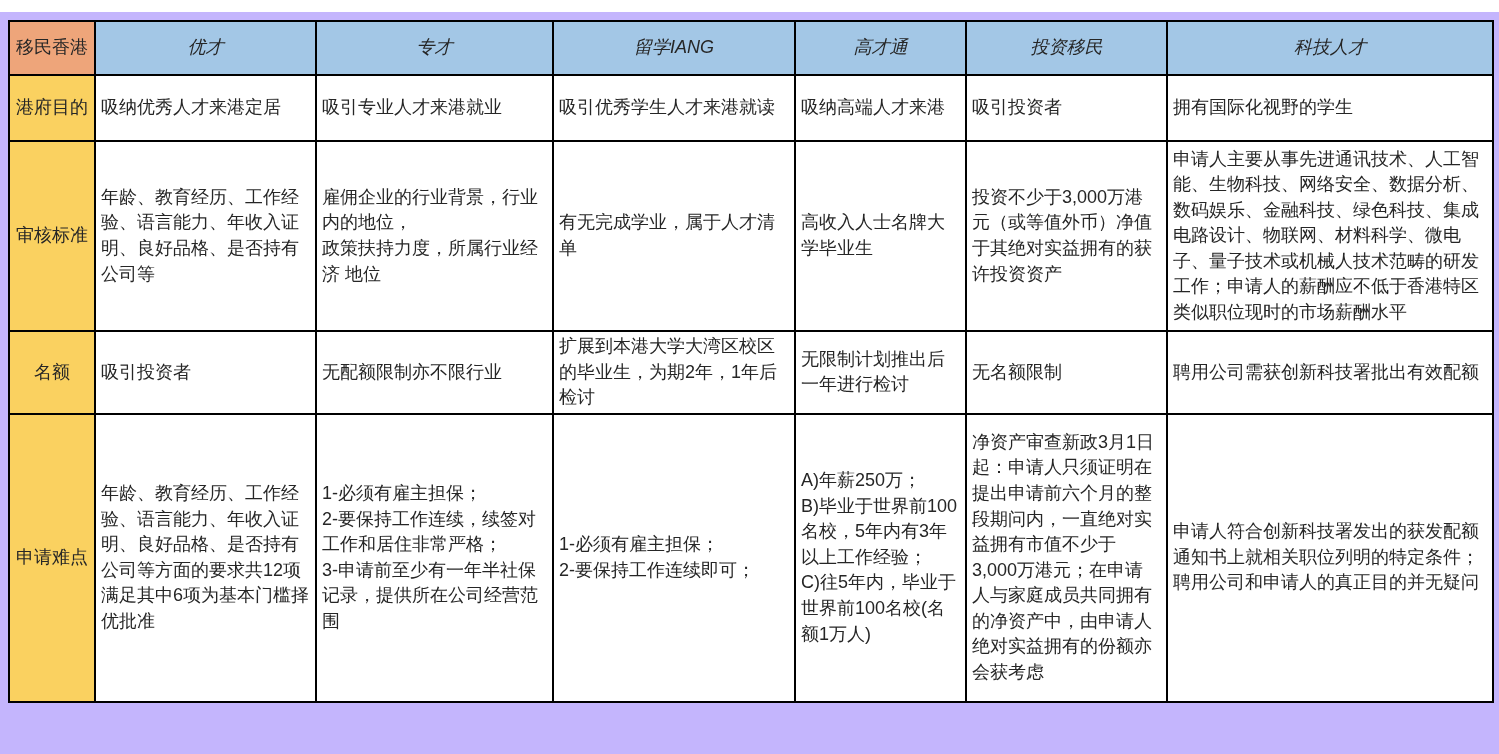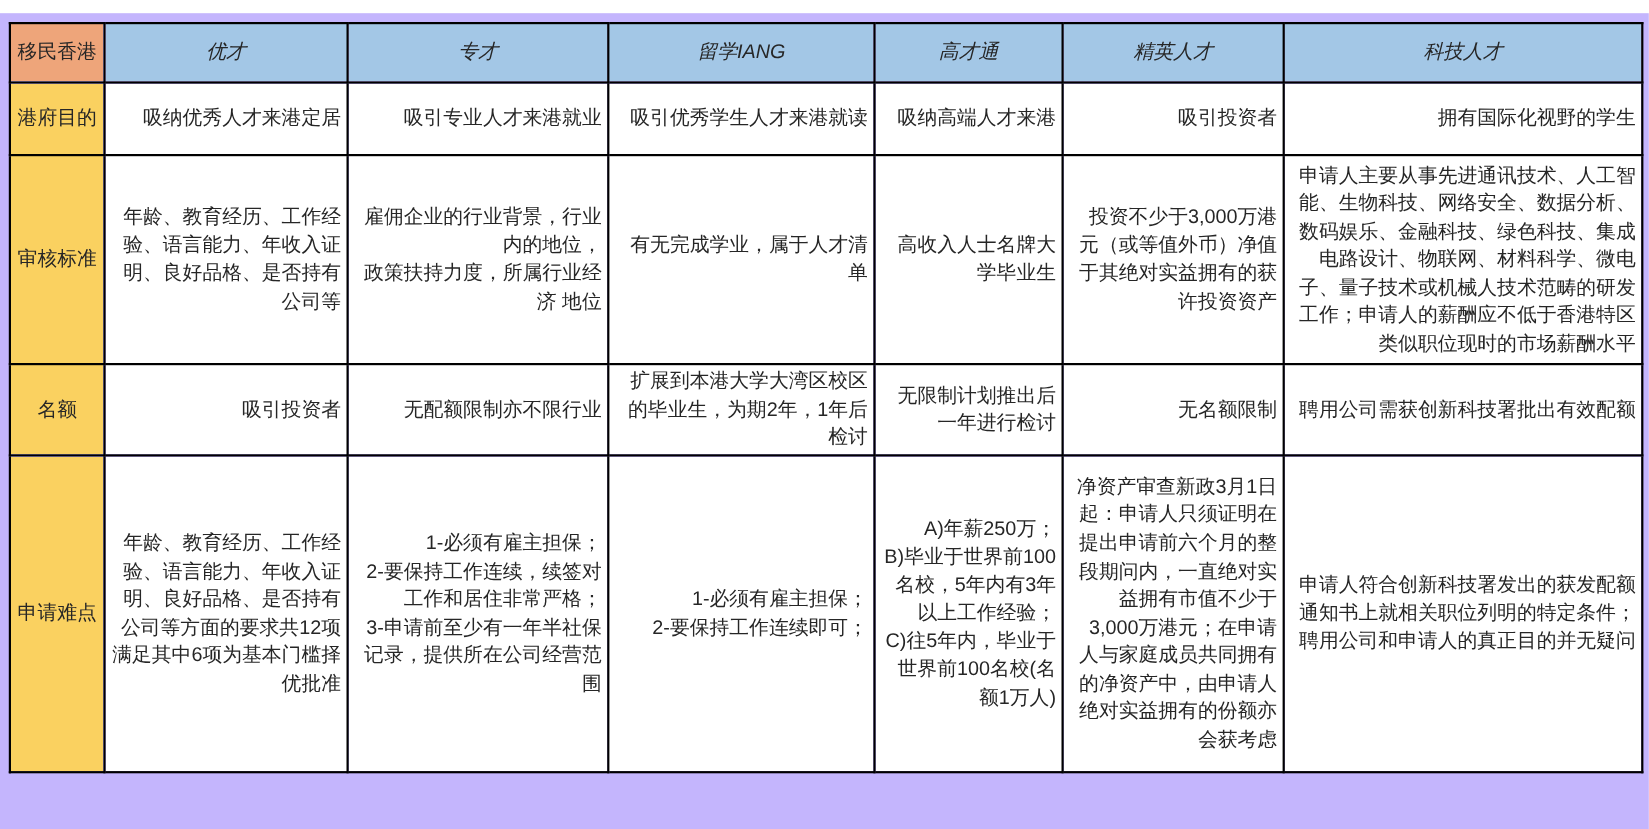--- a/index.html
+++ b/index.html
@@ -44,21 +44,21 @@
     vertical-align: middle;
     font-style: italic;
   }
   th.rowlabel {
     background: #FAD160;
     text-align: center;
     vertical-align: middle;
   }
   td.cell {
     background: #ffffff;
-    text-align: right;
+    text-align: left;
     vertical-align: middle;
     white-space: pre-line;
   }
   tr.r0 { height: 54px; }
   tr.r1 { height: 66px; }
   tr.r2 { height: 190px; }
   tr.r3 { height: 74px; }
   tr.r4 { height: 68px; }
   tr.r5 { height: 288px; }
 </style>
@@ -76,21 +76,21 @@
       <col style="width:201px">
       <col style="width:326px">
     </colgroup>
     <thead>
       <tr class="r0">
         <th class="corner">移民香港</th>
         <th class="colhead">优才</th>
         <th class="colhead">专才</th>
         <th class="colhead">留学IANG</th>
         <th class="colhead">高才通</th>
-        <th class="colhead">精英人才</th>
+        <th class="colhead">投资移民</th>
         <th class="colhead">科技人才</th>
       </tr>
     </thead>
     <tbody>
       <tr class="r1">
         <th class="rowlabel">港府目的</th>
         <td class="cell">吸纳优秀人才来港定居</td>
         <td class="cell">吸引专业人才来港就业</td>
         <td class="cell">吸引优秀学生人才来港就读</td>
         <td class="cell">吸纳高端人才来港</td>

